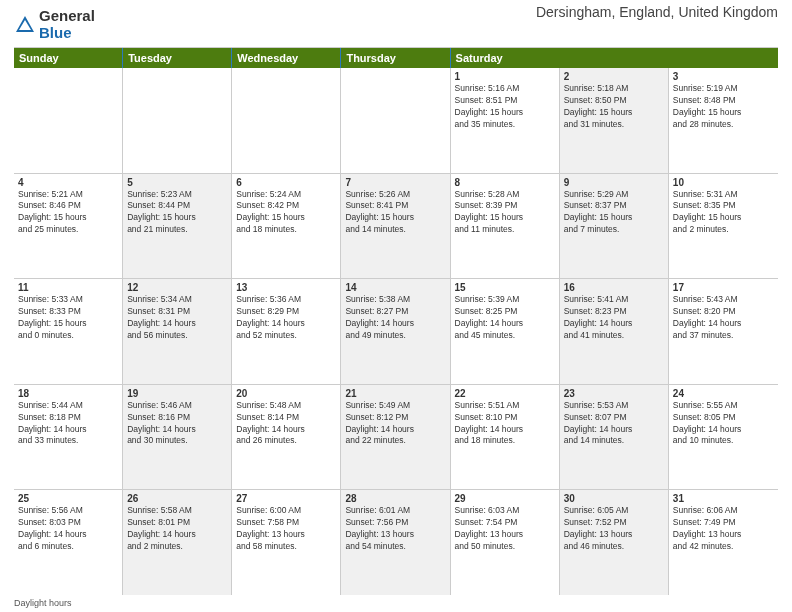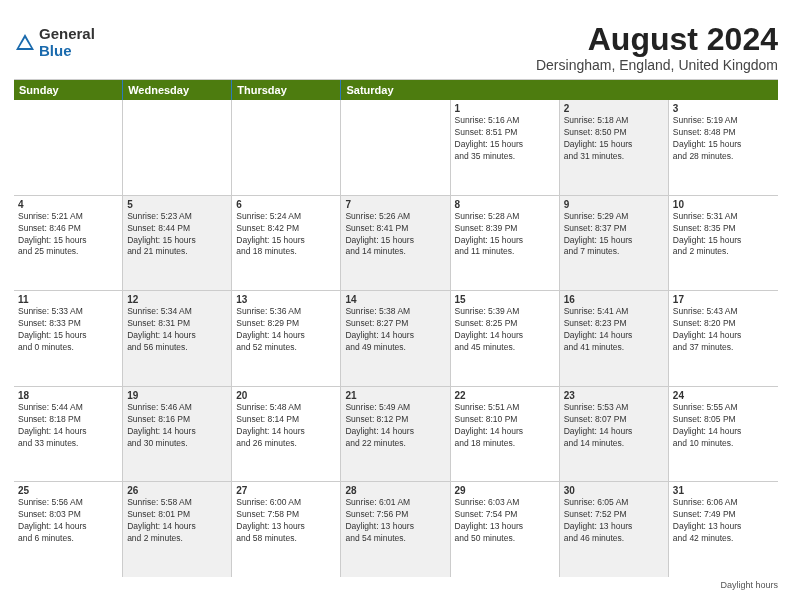--- a/index.html
+++ b/index.html
@@ -6,21 +6,21 @@
     body {
       font-family: Arial, sans-serif;
       background: #fff;
       width: 792px;
       height: 612px;
       overflow: hidden;
     }
     .page {
       width: 792px;
       height: 612px;
-      padding: 22px 14px;
+      padding: 4px 14px;
       display: flex;
       flex-direction: column;
     }
     .header {
       display: flex;
       justify-content: space-between;
       align-items: flex-start;
       margin-bottom: 6px;
     }
     .logo {
@@ -113,21 +113,21 @@
       display: block;
       margin-bottom: 1px;
     }
     .cal-text {
       line-height: 1.4;
     }
     .footer-note {
       font-size: 9px;
       color: #555;
       margin-top: 3px;
-      text-align: right;
+      text-align: left;
     }
     .border-top-cal {
       border-top: 1px solid #ccc;
     }
   </style>
 </head>
 <body>
 
 <div class="page">
   <div class="header">
@@ -135,28 +135,28 @@
       <svg class="logo-icon" viewBox="0 0 22 22">
         <polygon points="11,2 20,18 2,18" fill="#1a6aad"></polygon>
         <polygon points="11,6 17,16 5,16" fill="#fff"></polygon>
       </svg>
       <div class="logo-text">
         <span class="logo-general">General</span>
         <span class="logo-blue">Blue</span>
       </div>
     </div>
     <div class="title-block">
-      <div class="main-title">August 2024</div>
       <div class="subtitle">Dersingham, England, United Kingdom</div>
     </div>
   </div>
 
   <div class="calendar border-top-cal">
     <div class="cal-header-row">
     <div class="cal-header-cell">Sunday</div>
+        <div class="cal-header-cell">Tuesday</div>
         <div class="cal-header-cell">Wednesday</div>
         <div class="cal-header-cell">Thursday</div>
         <div class="cal-header-cell">Saturday</div>
       </div>
     <div class="cal-body">
     <div class="cal-row">
           <div class="cal-cell empty"></div>
           <div class="cal-cell empty"></div>
           <div class="cal-cell empty"></div>
           <div class="cal-cell empty"></div>

